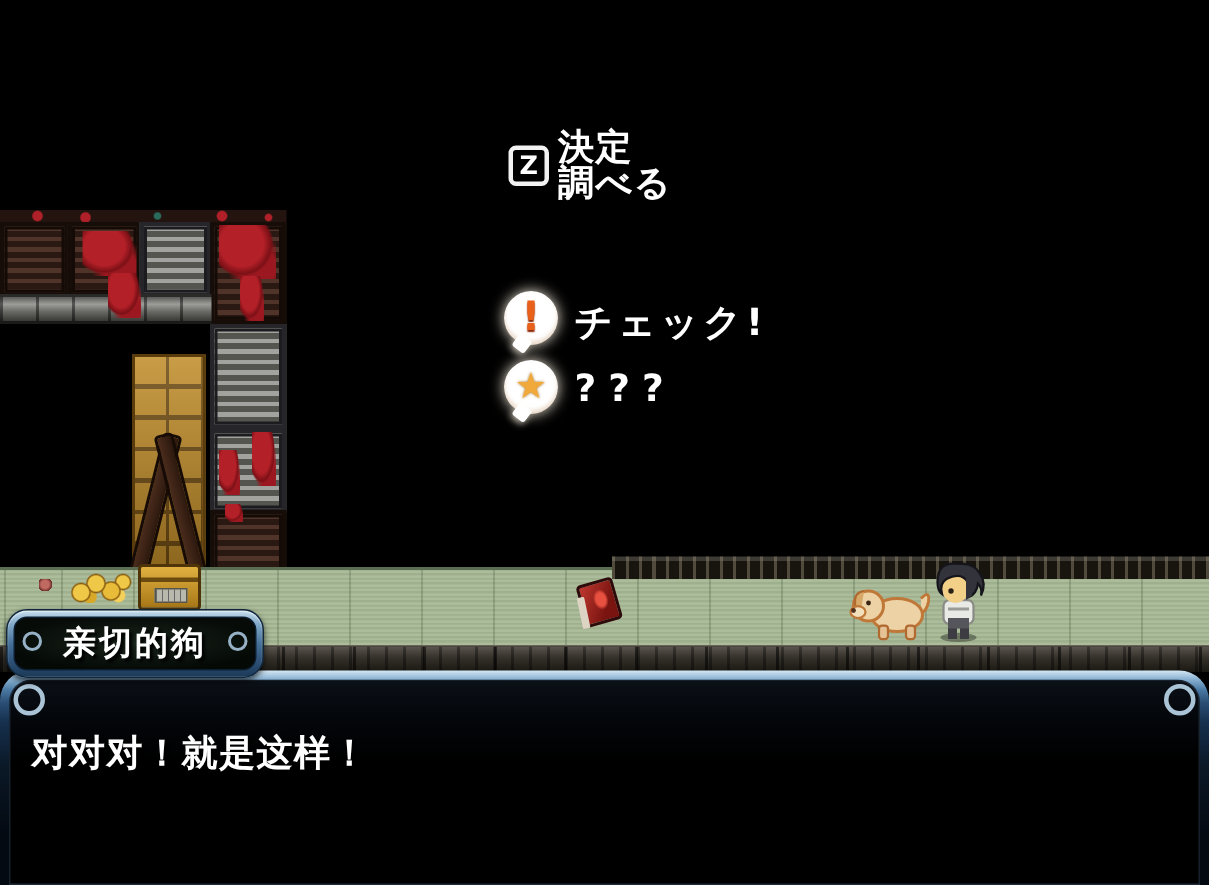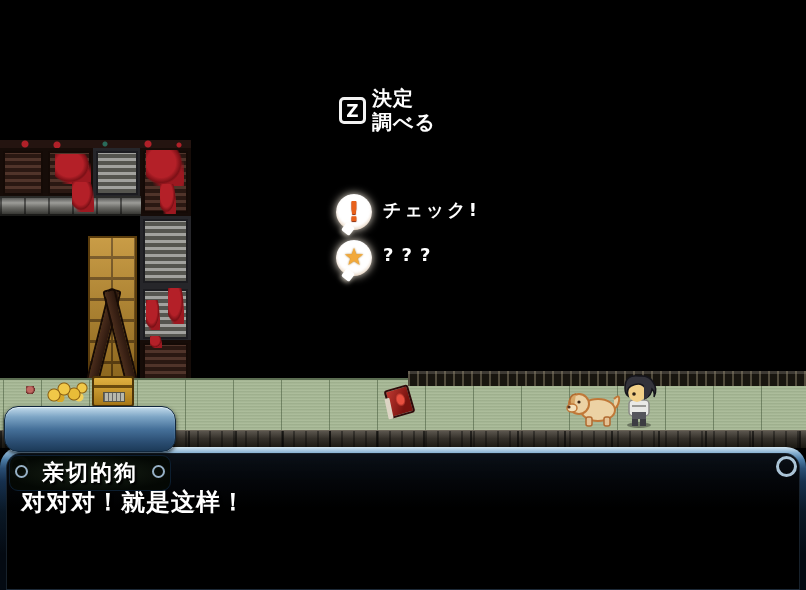--- a/index.html
+++ b/index.html
@@ -77,44 +77,44 @@
   .book::after{content:"";position:absolute;left:7px;top:4px;width:10px;height:14px;
        background:radial-gradient(ellipse,#e85040 0 45%,transparent 70%);}
   .debris{position:absolute;left:26px;top:386px;width:9px;height:8px;
        background:radial-gradient(circle at 45% 45%,#c06a62 0 40%,#6a2a28 70%,transparent 75%);}
   .sprite{position:absolute;}
 
   
   .zkey{position:absolute;left:339px;top:97px;width:27px;height:27px;background:#000;
        border:3px solid #f2f2f2;border-radius:5px;display:flex;align-items:center;justify-content:center;
        color:#fff;font-weight:bold;font-size:17px;}
-  .tut{position:absolute;left:372px;top:86px;color:#fff;font-weight:bold;font-size:20px;
+  .tut{position:absolute;left:372px;top:86px;color:#fff;font-weight:bold;font-size:24px;
        line-height:24px;text-shadow:1px 1px 0 #000,-1px 1px 0 #000;letter-spacing:1px;}
 
   
   .bubble{position:absolute;width:36px;height:36px;border-radius:50%;
        background:radial-gradient(circle at 50% 42%,#ffffff 58%,#f2e6da 100%);
        box-shadow:0 0 9px rgba(255,246,230,.95),inset 0 -2px 3px rgba(200,160,120,.35);
        display:flex;align-items:center;justify-content:center;}
   .bubble::after{content:"";position:absolute;left:7px;bottom:-4px;width:10px;height:10px;
        background:#fff;transform:rotate(38deg);border-radius:2px;
        box-shadow:0 2px 5px rgba(255,246,230,.7);}
   .glyph-ex{font-size:27px;font-weight:bold;color:#e8601a;text-shadow:0 1px 1px #8a2400;margin-top:-2px;}
   .glyph-star{font-size:24px;color:#f2a93b;text-shadow:0 0 2px #a06a10;margin-top:-2px;}
-  .bub-label{position:absolute;color:#fff;font-weight:bold;font-size:18px;
+  .bub-label{position:absolute;color:#fff;font-weight:bold;font-size:25px;
        text-shadow:2px 2px 1px #000;letter-spacing:3px;}
 
   
   .namebox{position:absolute;left:4px;top:406px;width:172px;height:46px;z-index:6;
        background:linear-gradient(180deg,#c4dcec 0%,#7ea6c6 22%,#46719a 50%,#2c4f74 78%,#1c3a58 100%);
        border:1px solid #10263c;border-radius:14px;padding:4px;
        box-shadow:inset 0 1px 1px rgba(255,255,255,.55),0 2px 4px rgba(0,0,0,.7);}
   .namebox-inner{width:100%;height:100%;border-radius:9px;border:1px solid #0c1e30;
        background:radial-gradient(ellipse at 50% 50%,rgba(24,34,22,.96),rgba(4,8,4,.98) 75%);
-       display:flex;align-items:center;justify-content:center;position:relative;margin-top:44px;}
+       display:flex;align-items:center;justify-content:center;position:relative;}
   .swirl{position:absolute;top:9px;width:13px;height:13px;border:2px solid rgba(176,206,232,.85);
        border-radius:50%;}
   .swirl.l{left:5px;} .swirl.r{right:5px;}
   .name-text{color:#fff;font-weight:bold;font-size:22px;letter-spacing:2px;text-shadow:2px 2px 2px #000;}
 
   .msgbox{position:absolute;left:0;top:447px;width:806px;height:143px;z-index:5;
        border-radius:20px 20px 0 0;padding:6px 6px 0 6px;
        background:linear-gradient(180deg,#d4e8f4 0%,#8ab2d2 4%,#4a7aa4 9%,#2a4e74 15%,#16304e 24%,#0a1826 45%,#040a12 75%);}
   .msgbox::before,.msgbox::after{content:"";position:absolute;top:9px;width:15px;height:15px;
        border:3px solid #bcd8ec;border-radius:50%;z-index:2;opacity:.9;}

